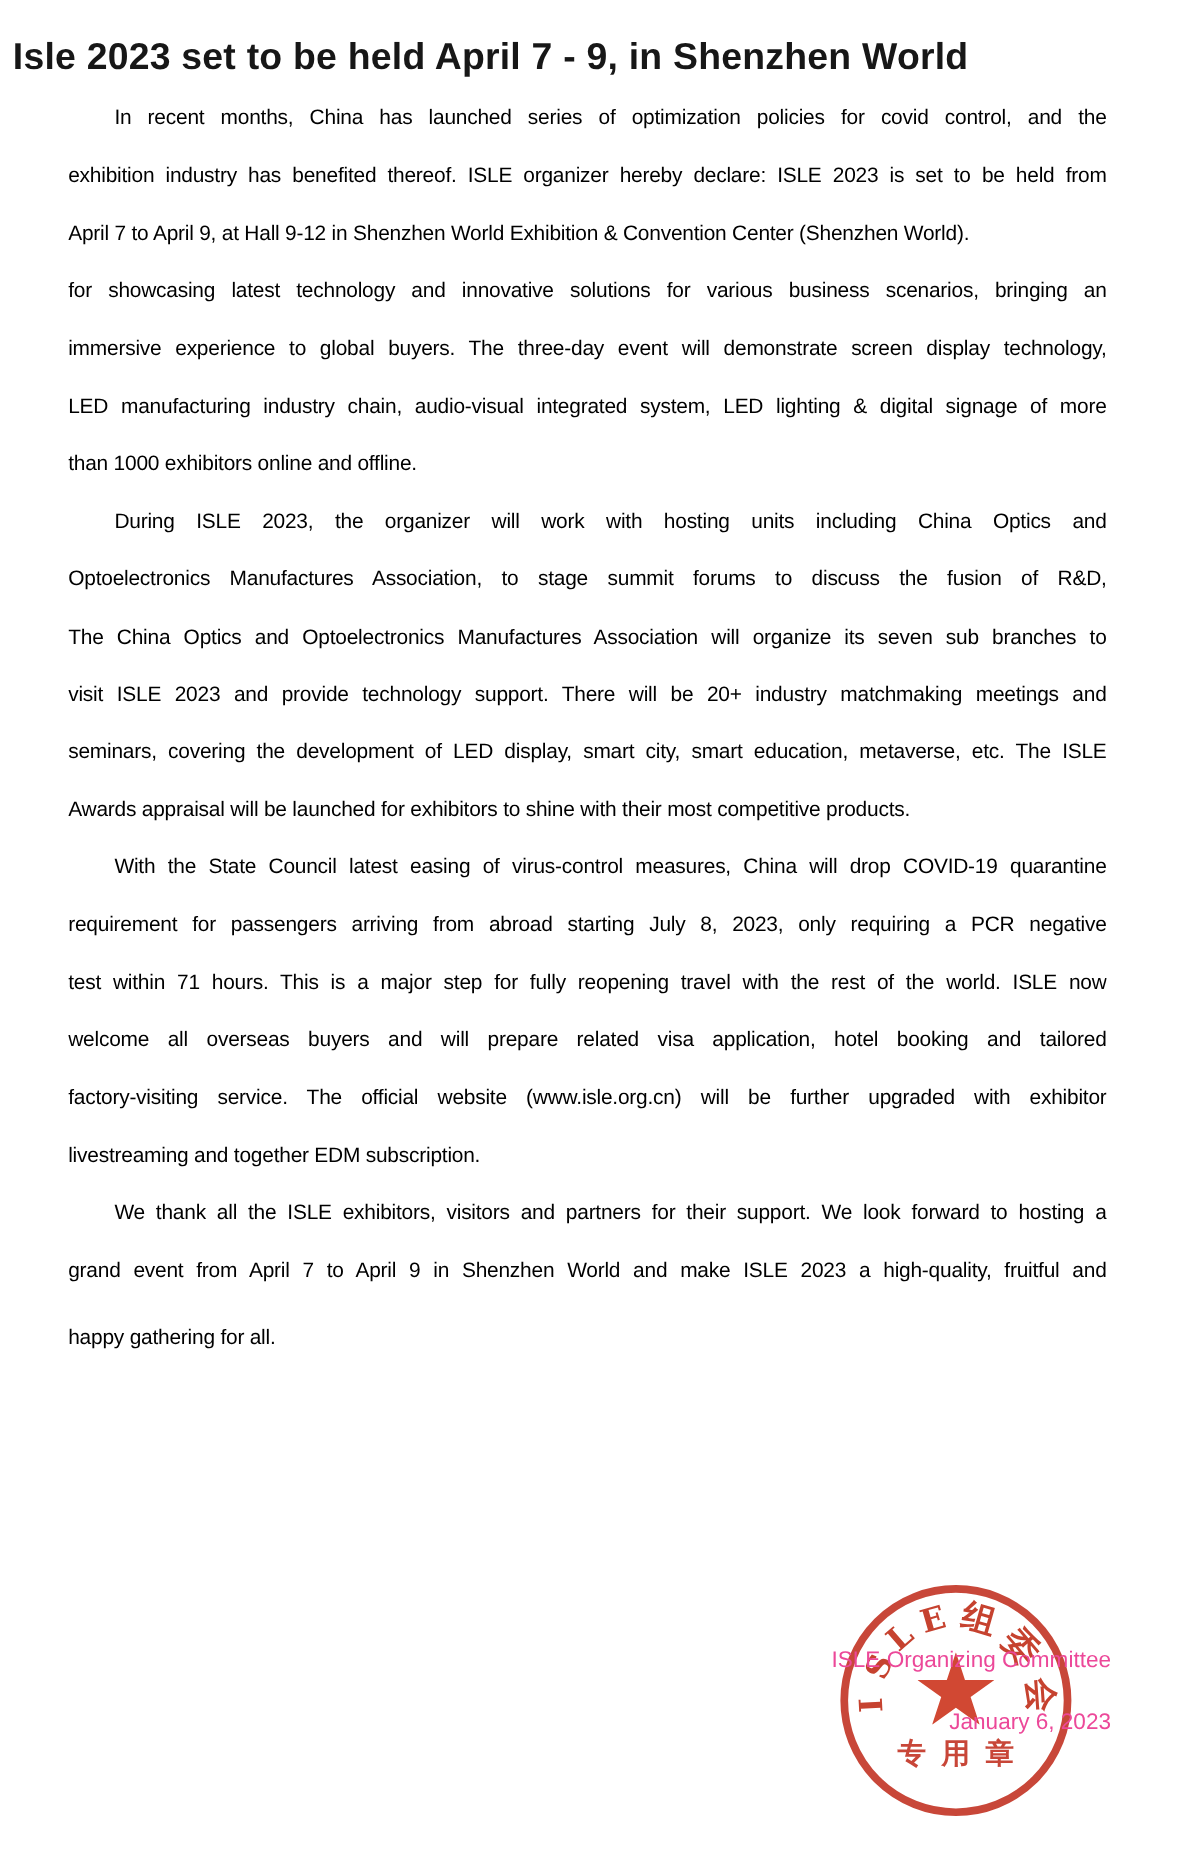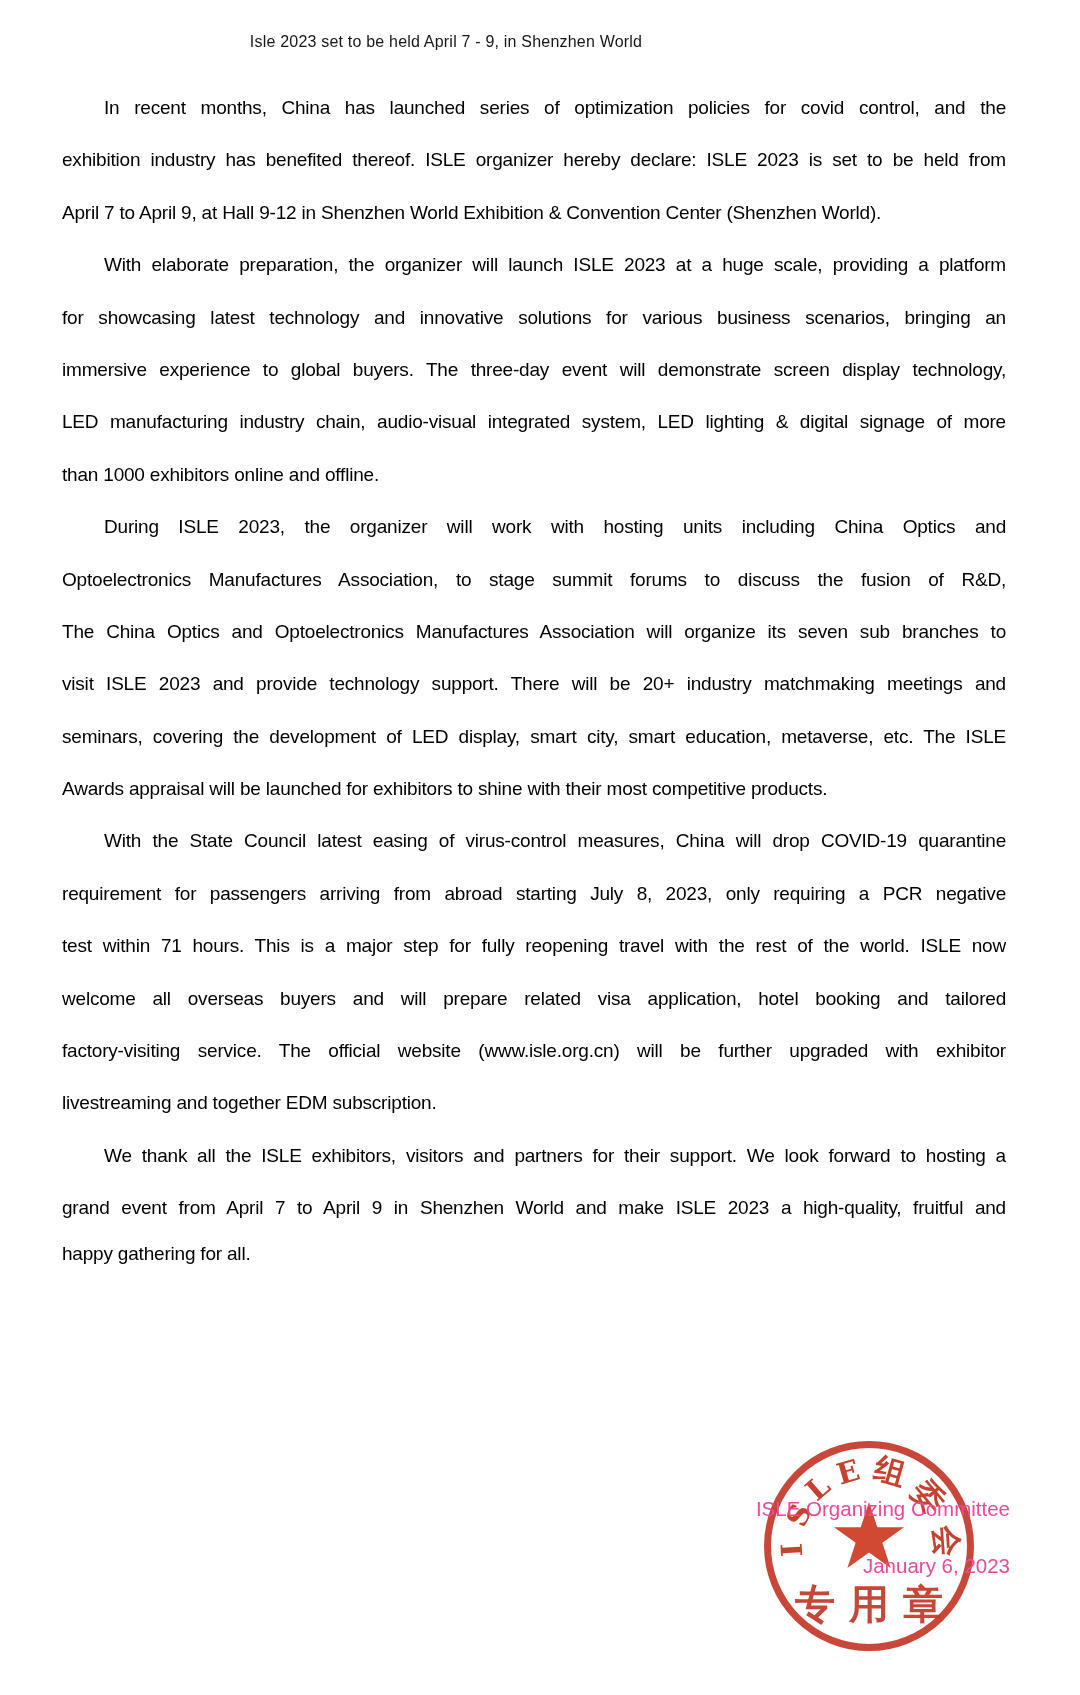--- a/index.html
+++ b/index.html
@@ -8,21 +8,21 @@
     width:1080px;height:1695px;
     background:#ffffff;
     font-family:"Liberation Sans","DejaVu Sans",sans-serif;
     color:#1e1e1e;
     overflow:hidden;
   }
   .title{
     position:absolute;
     left:0;top:33px;width:892px;
     margin:0;
-    font-size:16px;font-weight:400;
+    font-size:34px;font-weight:700;
     text-align:center;
     color:#171717;
     letter-spacing:0.2px;
   }
   .body-text{
     position:absolute;
     left:62px;top:82px;width:944px;
     font-size:19px;
     letter-spacing:-0.2px;
     color:#000000;
@@ -31,21 +31,21 @@
   .line{
     height:52.4px;line-height:52.4px;
     text-align:justify;
     text-align-last:justify;
     overflow:hidden;
     white-space:nowrap;
   }
   .line{white-space:normal;}
   .line.pfirst{text-indent:42px;}
   .line.plast{text-align-last:left;}
-  .line.tight{height:37px;line-height:37px;}
+  .line.tight{height:37px;line-height:37px;margin-top:16px;}
 
   .sig{
     position:absolute;
     right:70px;top:1496px;
     text-align:right;
     z-index:3;
     color:#ec4899;
     font-size:20.5px;
     margin-left:34px;
   }
@@ -86,21 +86,21 @@
   }
   .arc-ch.chn{
     font-size:31px;
     font-weight:600;
   }
   .stamp-bottom{
     position:absolute;
     left:50%;top:136px;
     transform:translateX(-50%);
     color:#c4392a;
-    font-size:40px;
+    font-size:26px;
     font-weight:700;
     letter-spacing:14px;
     padding-left:14px;
     white-space:nowrap;
     opacity:0.93;
   }
 </style>
 </head>
 <body>
 
@@ -108,21 +108,20 @@
 
   <h1 class="title">Isle 2023 set to be held April 7 - 9, in Shenzhen World</h1>
 
   <div class="body-text" id="paragraphs">
       <div class="para">
         <div class="line pfirst">In recent months, China has launched series of optimization policies for covid control, and the</div>
         <div class="line">exhibition industry has benefited thereof. ISLE organizer hereby declare: ISLE 2023 is set to be held from</div>
         <div class="line plast">April 7 to April 9, at Hall 9-12 in Shenzhen World Exhibition &amp; Convention Center (Shenzhen World).</div>
       </div>
       <div class="para">
-        <div class="line pfirst">With elaborate preparation, the organizer will launch ISLE 2023 at a huge scale, providing a platform</div>
         <div class="line">for showcasing latest technology and innovative solutions for various business scenarios, bringing an</div>
         <div class="line">immersive experience to global buyers. The three-day event will demonstrate screen display technology,</div>
         <div class="line">LED manufacturing industry chain, audio-visual integrated system, LED lighting &amp; digital signage of more</div>
         <div class="line plast">than 1000 exhibitors online and offline.</div>
       </div>
       <div class="para">
         <div class="line pfirst">During ISLE 2023, the organizer will work with hosting units including China Optics and</div>
         <div class="line">Optoelectronics Manufactures Association, to stage summit forums to discuss the fusion of R&amp;D,</div>
         <div class="line">The China Optics and Optoelectronics Manufactures Association will organize its seven sub branches to</div>
         <div class="line">visit ISLE 2023 and provide technology support. There will be 20+ industry matchmaking meetings and</div>

